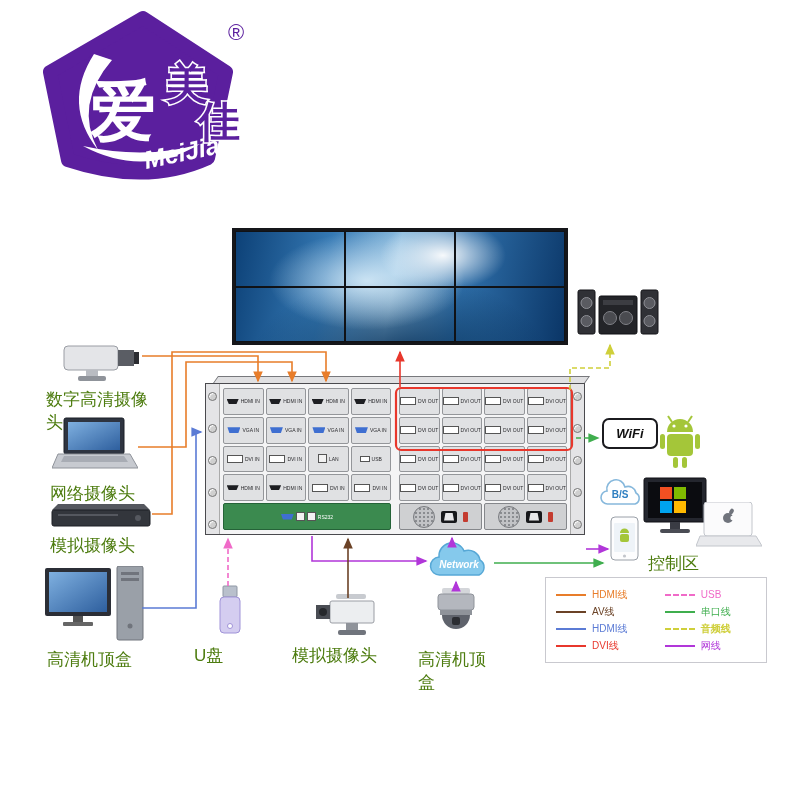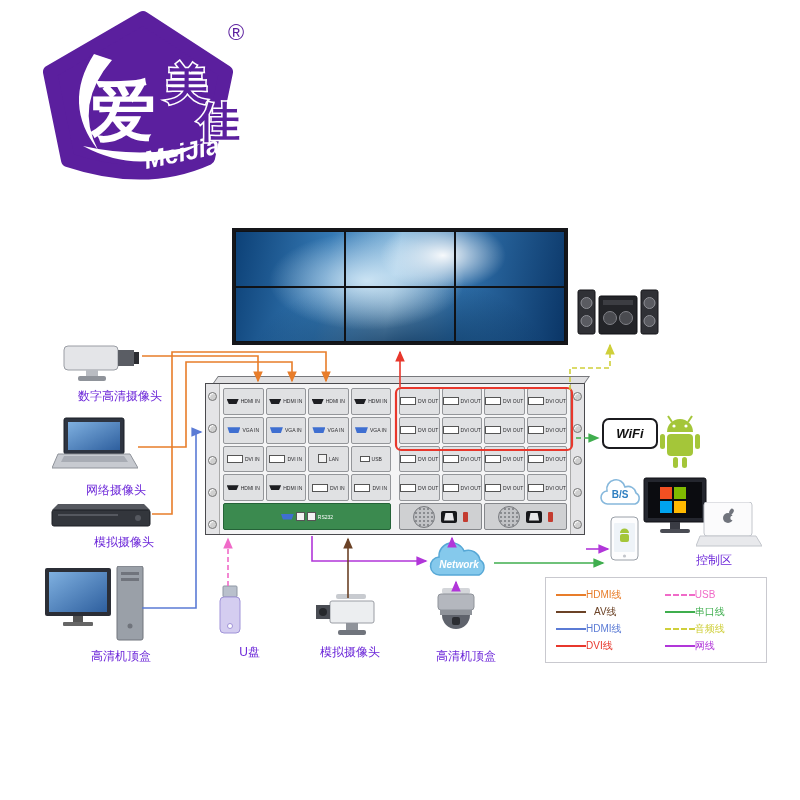--- a/index.html
+++ b/index.html
@@ -2,21 +2,21 @@
 <html><head>
 <meta charset="utf-8">
 <style>
   html,body{margin:0;padding:0;background:#fff;}
   #stage{position:relative;width:800px;height:800px;background:#fff;overflow:hidden;
          font-family:"Liberation Sans",sans-serif;color:#333;}
   .layer{position:absolute;z-index:10;}
   svg text{font-family:"Liberation Sans",sans-serif;}
 
   
-  .dlabel{position:absolute;z-index:12;font-size:12px;color:#6d28d9;text-align:right;}
+  .dlabel{position:absolute;z-index:12;font-size:17px;color:#4d7c0f;text-align:left;}
 
   
   .wall{position:absolute;left:232px;top:228px;width:336px;height:117px;z-index:10;
         border:3px solid #15161a;box-sizing:border-box;
         background:
           radial-gradient(90px 50px at 63% 22%, rgba(255,255,255,.95), rgba(255,255,255,0) 70%),
           radial-gradient(140px 70px at 40% 45%, rgba(214,235,248,.9), rgba(214,235,248,0) 70%),
           radial-gradient(200px 120px at 50% 120%, #083057, rgba(8,48,87,0) 75%),
           linear-gradient(100deg,#0c4076 0%,#3579b4 28%,#8cbcdf 48%,#2e6ea8 68%,#0a3566 100%);}
   .wall-grid{display:grid;width:100%;height:100%;
@@ -60,21 +60,21 @@
   
   .wifi{position:absolute;left:602px;top:418px;width:52px;height:27px;z-index:12;
         border:2px solid #1b1b1f;border-radius:7px;background:#fff;display:flex;align-items:center;
         justify-content:center;font-weight:bold;font-style:italic;font-size:13px;color:#111;}
 
   
   .legend{position:absolute;left:545px;top:577px;width:222px;height:86px;z-index:12;
         border:1px solid #c9c9cf;background:#fff;box-sizing:border-box;padding:8px 10px;}
   .legend-grid{display:grid;width:100%;height:100%;grid-template-rows:repeat(4,1fr);
         grid-auto-flow:column;column-gap:12px;}
-  .litem{display:flex;align-items:center;font-size:10px;}
+  .litem{display:flex;align-items:center;gap:6px;font-size:10px;}
   .lsample{width:30px;height:0;flex:0 0 30px;}
 
   
   #wires{position:absolute;left:0;top:0;z-index:30;pointer-events:none;}
   .w{fill:none;stroke-width:1.6px;}
   .or{stroke:#e87d2a;} .bl{stroke:#5b7bd5;} .rd{stroke:#e8372c;} .yl{stroke:#cfcf3a;}
   .gn{stroke:#3fae4e;} .pu{stroke:#b136d9;} .pk{stroke:#f06ac8;} .dk{stroke:#6b4226;}
   .dash{stroke-dasharray:5 3;}
   .rbox{fill:none;stroke:#e8372c;stroke-width:2.2px;}
 </style>
@@ -359,21 +359,21 @@
     <rect x="76" y="12" width="18" height="3" fill="#70747c"></rect>
     <circle cx="85" cy="60" r="2.5" fill="#70747c"></circle>
   </svg>
   <div class="dlabel" style="left:47px;top:648px;width:104px;">高清机顶盒</div>
 
   <svg class="layer" style="left:213px;top:584px;" width="34" height="56" viewBox="0 0 34 56">
     <rect x="10" y="2" width="14" height="11" rx="1" fill="#b9c0cc" stroke="#8f97a4"></rect>
     <rect x="7" y="13" width="20" height="36" rx="4" fill="#d4cdf0" stroke="#a093d8"></rect>
     <circle cx="17" cy="42" r="2.5" fill="#fff" stroke="#a093d8"></circle>
   </svg>
-  <div class="dlabel" style="left:200px;top:644px;width:60px;">U盘</div>
+  <div class="dlabel" style="left:194px;top:644px;width:60px;">U盘</div>
 
   <svg class="layer" style="left:314px;top:594px;" width="72" height="46" viewBox="0 0 72 46">
     <rect x="22" y="0" width="30" height="5" rx="2" fill="#c8cbd0"></rect>
     <rect x="16" y="7" width="44" height="22" rx="2" fill="#eceef0" stroke="#9a9da4"></rect>
     <rect x="2" y="11" width="14" height="14" fill="#4a4d54"></rect>
     <circle cx="9" cy="18" r="4" fill="#26282c"></circle>
     <rect x="32" y="29" width="12" height="7" fill="#8f939a"></rect>
     <rect x="24" y="36" width="28" height="5" rx="2" fill="#70747c"></rect>
   </svg>
   <div class="dlabel" style="left:292px;top:644px;width:88px;">模拟摄像头</div>
@@ -444,41 +444,41 @@
   <div class="dlabel" style="left:648px;top:552px;width:84px;">控制区</div>
 
   <div class="legend">
     <div class="legend-grid" id="legend-grid">
         <div class="litem">
           <span class="lsample" style="border-top: 2px solid rgb(232, 125, 42);"></span>
           <span class="ltext" style="color: rgb(232, 125, 42);">HDMI线</span>
         </div>
         <div class="litem">
           <span class="lsample" style="border-top: 2px solid rgb(107, 66, 38);"></span>
-          <span class="ltext" style="color: rgb(107, 66, 38); margin-left: 8px;">AV线</span>
+          <span class="ltext" style="color: rgb(107, 66, 38);">AV线</span>
         </div>
         <div class="litem">
           <span class="lsample" style="border-top: 2px solid rgb(91, 123, 213);"></span>
           <span class="ltext" style="color: rgb(91, 123, 213);">HDMI线</span>
         </div>
         <div class="litem">
           <span class="lsample" style="border-top: 2px solid rgb(232, 55, 44);"></span>
           <span class="ltext" style="color: rgb(232, 55, 44);">DVI线</span>
         </div>
         <div class="litem">
           <span class="lsample" style="border-top: 2px dashed rgb(240, 106, 200);"></span>
           <span class="ltext" style="color: rgb(240, 106, 200);">USB</span>
         </div>
         <div class="litem">
           <span class="lsample" style="border-top: 2px solid rgb(63, 174, 78);"></span>
           <span class="ltext" style="color: rgb(63, 174, 78);">串口线</span>
         </div>
         <div class="litem">
           <span class="lsample" style="border-top: 2px dashed rgb(207, 207, 58);"></span>
-          <span class="ltext" style="color: rgb(207, 207, 58);">音频线</span>
+          <span class="ltext" style="color: rgb(207, 207, 58); font-weight: bold;">音频线</span>
         </div>
         <div class="litem">
           <span class="lsample" style="border-top: 2px solid rgb(177, 54, 217);"></span>
           <span class="ltext" style="color: rgb(177, 54, 217);">网线</span>
         </div>
       </div>
   </div>
 
   <svg id="wires" width="800" height="800" viewBox="0 0 800 800">
     <defs>

